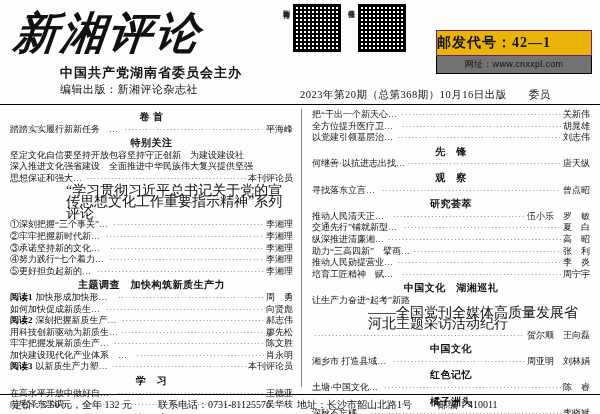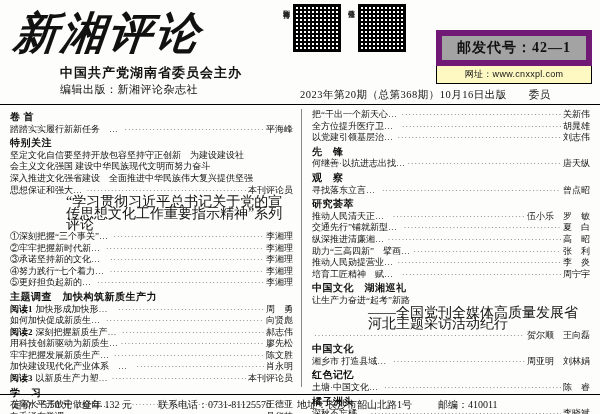--- a/index.html
+++ b/index.html
@@ -98,33 +98,32 @@
     letter-spacing: 0.5px;
   }
 
   .postbox {
     position: absolute;
     right: 8px;
     top: 30px;
     width: 156px;
   }
   .post-code {
-    border: 6px solid #701a75;
-    background: #a3a3a3;
-    text-align: center;
+    border: 1px solid #701a75;
+    background: #eab308;
     font-family: "Liberation Serif", serif;
     font-size: 14px;
     font-weight: bold;
     padding: 3px 0;
     letter-spacing: 1px;
   }
   .post-site {
     border: 1px solid #000;
     border-top: none;
-    background: #fef9c3;
+    background: #737373;
     text-align: center;
     font-size: 9px;
     padding: 2px 0;
     letter-spacing: 0.3px;
   }
 
   .issue-line {
     position: absolute;
     left: 300px;
     top: 88px;
@@ -157,20 +156,21 @@
     width: 288px;
     padding-left: 10px;
     box-sizing: border-box;
   }
 
   .sec-title {
     font-weight: bold;
     font-size: 10px;
     margin: 2px 0 1px 0;
     letter-spacing: 0.5px;
+    text-align: center;
   }
   .entry {
     display: flex;
     align-items: baseline;
     white-space: nowrap;
     overflow: hidden;
   }
   .entry .t {
     flex: 0 1 auto;
     overflow: hidden;
@@ -257,25 +257,20 @@
           <span class="dots">····························································</span>
           <span class="a">平海峰</span>
         </div>
         <div class="sec-title">特别关注</div>
         <div class="entry">
           <span class="t">坚定文化自信要坚持开放包容坚持守正创新　为建设建设社</span>
           <span class="dots"></span>
           <span class="a"></span>
         </div>
         <div class="entry">
-          <span class="t">会主义文化强国 建设中华民族现代文明而努力奋斗</span>
-          <span class="dots"></span>
-          <span class="a"></span>
-        </div>
-        <div class="entry">
           <span class="t">深入推进文化强省建设　全面推进中华民族伟大复兴提供坚强</span>
           <span class="dots"></span>
           <span class="a"></span>
         </div>
         <div class="entry">
           <span class="t">思想保证和强大精神力量</span>
           <span class="dots">····························································</span>
           <span class="a">本刊评论员</span>
         </div>
         <div class="special-note">“学习贯彻习近平总书记关于党的宣传思想文化工作重要指示精神”系列评论</div>

